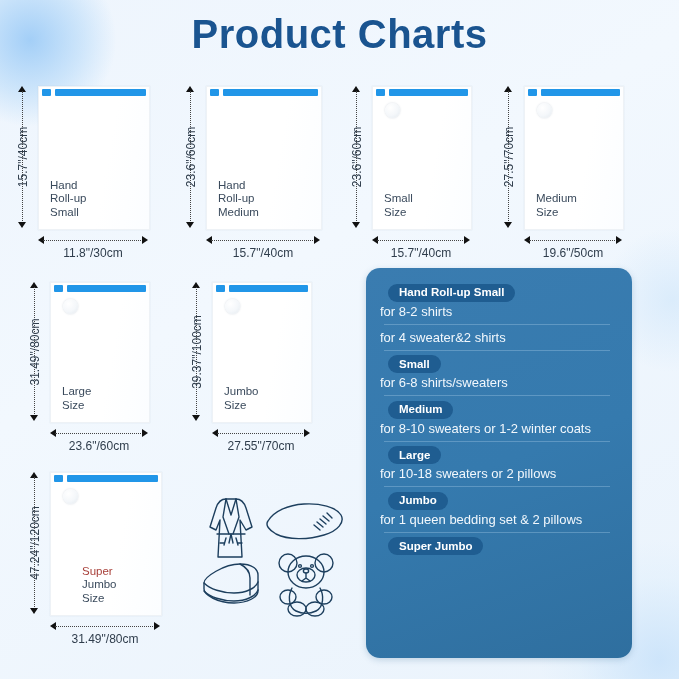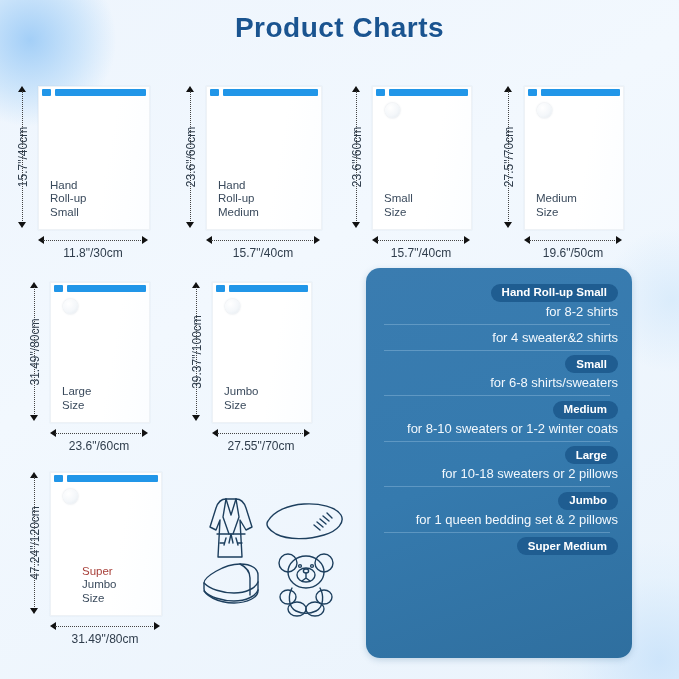--- a/index.html
+++ b/index.html
@@ -24,21 +24,21 @@
     overflow: hidden;
   }
 
   
   .title {
     position: absolute;
     left: 0;
     top: 12px;
     width: 679px;
     text-align: center;
-    font-size: 28px;
+    font-size: 40px;
     font-weight: bold;
     letter-spacing: 0.5px;
     color: #1a5490;
     text-shadow: 0 1px 0 rgba(255,255,255,0.6);
   }
 
   
   .fig {
     position: absolute;
   }
@@ -169,21 +169,20 @@
     position: absolute;
     left: 366px;
     top: 268px;
     width: 266px;
     height: 390px;
     background: linear-gradient(160deg, #3a7cb0 0%, #357aae 50%, #2f6f9f 100%);
     border-radius: 14px;
     box-shadow: 0 2px 6px rgba(60,110,150,0.25);
     padding: 10px 0 8px 0;
     box-sizing: border-box;
-    text-align: right;
   }
   .leg-item {
     position: relative;
     padding: 4px 14px 5px 14px;
   }
   .leg-item + .leg-item::before {
     content: "";
     position: absolute;
     left: 18px;
     right: 22px;
@@ -454,18 +453,18 @@
       <span class="pill">Large</span>
       <div class="leg-desc">for 10-18 sweaters or 2 pillows</div>
     </div>
 
     <div class="leg-item">
       <span class="pill">Jumbo</span>
       <div class="leg-desc">for 1 queen bedding set &amp; 2 pillows</div>
     </div>
 
     <div class="leg-item">
-      <span class="pill">Super Medium</span>
+      <span class="pill">Super Jumbo</span>
     </div>
 
   </div>
 
 </div>
 
 </body></html>

